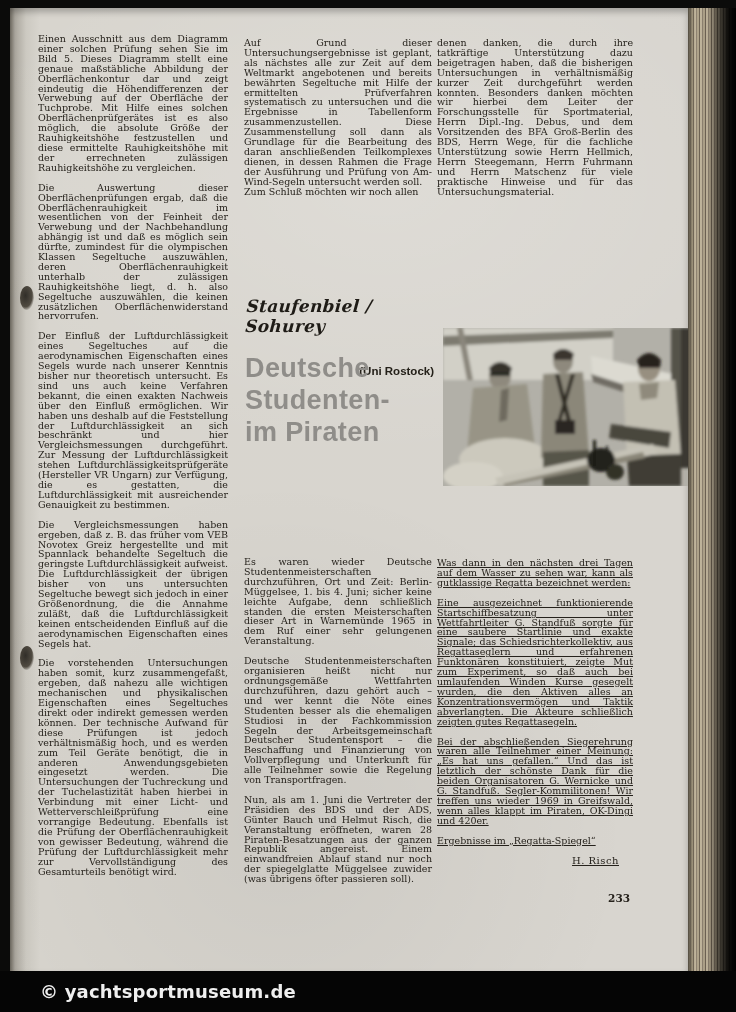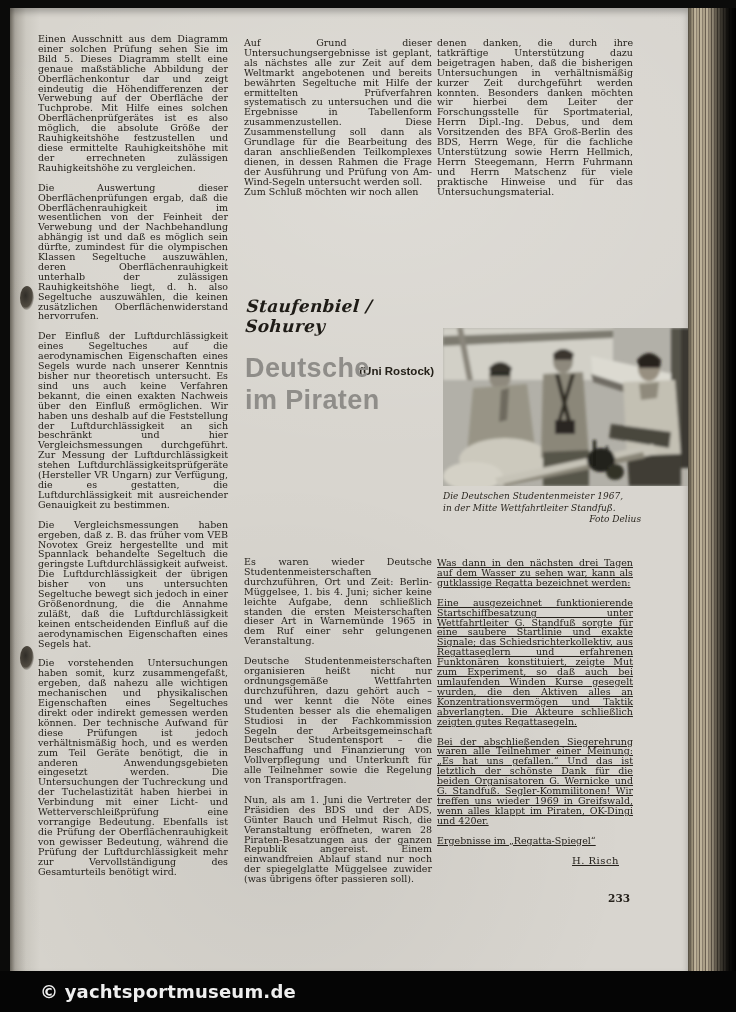--- a/index.html
+++ b/index.html
@@ -102,20 +102,21 @@
 
   <div class="col" id="col3-top">
     <p>denen danken, die durch ihre tatkräftige Unterstützung dazu beigetragen haben, daß die bisherigen Untersuchungen in verhältnismäßig kurzer Zeit durchgeführt werden konnten. Besonders danken möchten wir hierbei dem Leiter der Forschungsstelle für Sportmaterial, Herrn Dipl.-Ing. Debus, und dem Vorsitzenden des BFA Groß-Berlin des BDS, Herrn Wege, für die fachliche Unterstützung sowie Herrn Hellmich, Herrn Steegemann, Herrn Fuhrmann und Herrn Matschenz für viele praktische Hinweise und für das Untersuchungsmaterial.</p>
   </div>
 
   <div class="byline-script">Staufenbiel / Sohurey</div>
   <div class="byline-affiliation">(Uni Rostock)</div>
 
   <div class="headline">
     <div>Deutsche</div>
+    <div>Studenten-</div>
     <div>im Piraten</div>
   </div>
 
   <div class="photo">
     <svg width="249" height="158" viewBox="0 0 249 158" xmlns="http://www.w3.org/2000/svg">
       <defs>
           <filter id="soft" x="-10%" y="-10%" width="120%" height="120%">
             <feGaussianBlur stdDeviation="1.4"></feGaussianBlur>
           </filter>
         </defs>
@@ -161,25 +162,20 @@
         <polygon points="60,156 200,124 202,130 62,158" fill="#8a8678"></polygon>
 
         <ellipse cx="158" cy="132" rx="14" ry="12" fill="#23211b"></ellipse>
         <ellipse cx="172" cy="144" rx="9" ry="8" fill="#323028"></ellipse>
         <rect x="150" y="112" width="3" height="26" fill="#1e1c17"></rect>
         <rect x="163" y="118" width="2" height="24" fill="#1e1c17"></rect>
       </g>
     </svg>
   </div>
 
-  <div class="caption">
-    <div>Die Deutschen Studentenmeister 1967,</div>
-    <div>in der Mitte Wettfahrtleiter Standfuß.</div>
-    <div class="credit">Foto Delius</div>
-  </div>
 
   <div class="col" id="col2-body">
     <p>Es waren wieder Deutsche Studentenmeisterschaften durchzuführen, Ort und Zeit: Berlin-Müggelsee, 1. bis 4. Juni; sicher keine leichte Aufgabe, denn schließlich standen die ersten Meisterschaften dieser Art in Warnemünde 1965 in dem Ruf einer sehr gelungenen Veranstaltung.</p>
     <p>Deutsche Studentenmeisterschaften organisieren heißt nicht nur ordnungsgemäße Wettfahrten durchzuführen, dazu gehört auch – und wer kennt die Nöte eines Studenten besser als die ehemaligen Studiosi in der Fachkommission Segeln der Arbeitsgemeinschaft Deutscher Studentensport – die Beschaffung und Finanzierung von Vollverpflegung und Unterkunft für alle Teilnehmer sowie die Regelung von Transportfragen.</p>
     <p>Nun, als am 1. Juni die Vertreter der Präsidien des BDS und der ADS, Günter Bauch und Helmut Risch, die Veranstaltung eröffneten, waren 28 Piraten-Besatzungen aus der ganzen Republik angereist. Einem einwandfreien Ablauf stand nur noch der spiegelglatte Müggelsee zuwider (was übrigens öfter passieren soll).</p>
   </div>
 
   <div class="col" id="col3-body">
     <p>Was dann in den nächsten drei Tagen auf dem Wasser zu sehen war, kann als gutklassige Regatta bezeichnet werden:</p>
     <p>Eine ausgezeichnet funktionierende Startschiffbesatzung unter Wettfahrtleiter G. Standfuß sorgte für eine saubere Startlinie und exakte Signale; das Schiedsrichterkollektiv, aus Regattaseglern und erfahrenen Funktonären konstituiert, zeigte Mut zum Experiment, so daß auch bei umlaufenden Winden Kurse gesegelt wurden, die den Aktiven alles an Konzentrationsvermögen und Taktik abverlangten. Die Akteure schließlich zeigten gutes Regattasegeln.</p>

